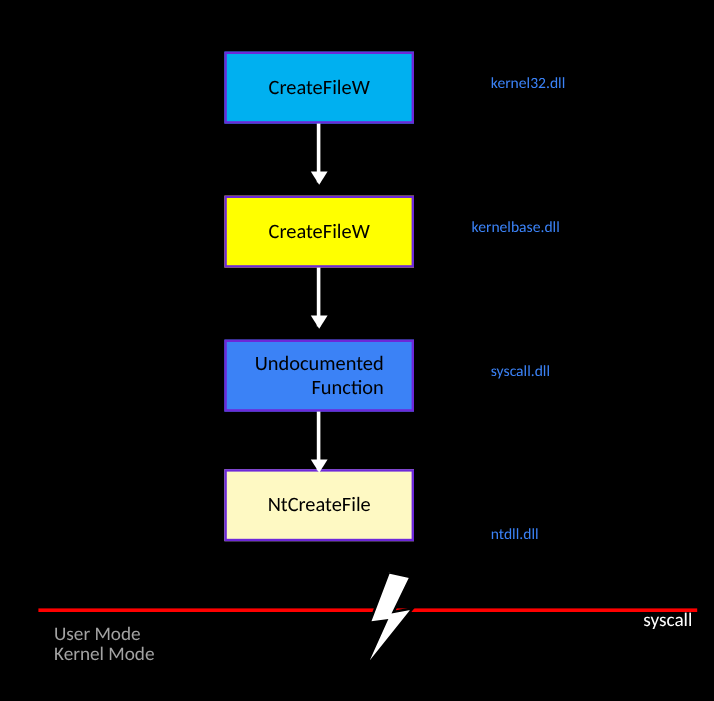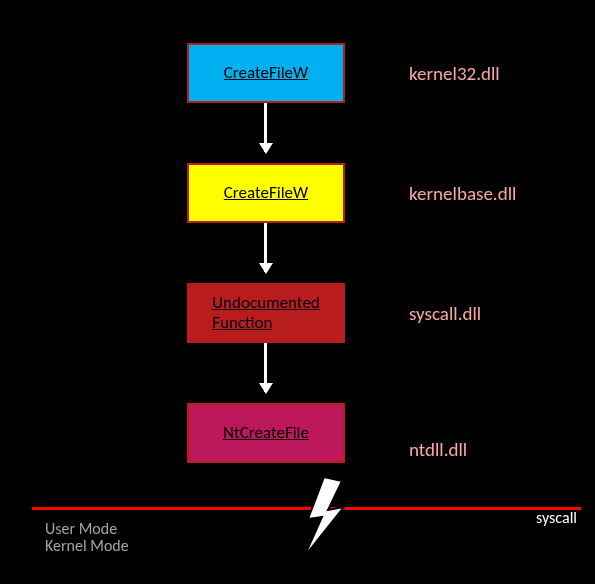--- a/index.html
+++ b/index.html
@@ -8,34 +8,33 @@
     width: 595px;
     height: 584px;
     font-family: Calibri, Arial, sans-serif;
     position: relative;
     overflow: hidden;
   }
   .box {
     position: absolute;
     width: 158px;
     height: 60px;
-    border: 2px solid #b91c1c;
+    border: 2px solid #6d28d9;
     display: flex;
     align-items: center;
     justify-content: center;
-    text-align: left;
+    text-align: right;
     font-size: 17px;
     color: #000;
     line-height: 1.2;
-    text-decoration: underline;
   }
   .label {
     position: absolute;
-    color: #fca5a5;
-    font-size: 19px;
+    color: #3b82f6;
+    font-size: 13px;
     text-align: left;
   }
   .arrow {
     position: absolute;
     left: 264px;
     width: 3px;
     background: #fff;
   }
   .arrow::after {
     content: "";
@@ -81,30 +80,30 @@
 </style>
 </head>
 <body>
 
 <div class="box" style="left:187px;top:43px;background:#00b0f0">
   <span>CreateFileW</span>
 </div>
 <div class="box" style="left:187px;top:163px;background:#ffff00">
   <span>CreateFileW</span>
 </div>
-<div class="box" style="left:187px;top:283px;background:#b91c1c">
+<div class="box" style="left:187px;top:283px;background:#3b82f6">
   <span style="white-space:pre-line">Undocumented
 Function</span>
 </div>
-<div class="box" style="left:187px;top:403px;background:#be185d">
+<div class="box" style="left:187px;top:391px;background:#fef9c3">
   <span>NtCreateFile</span>
 </div>
 
 <div class="label" style="left:409px;top:62px">kernel32.dll</div>
-<div class="label" style="left:409px;top:182px">kernelbase.dll</div>
+<div class="label" style="left:393px;top:182px">kernelbase.dll</div>
 <div class="label" style="left:409px;top:302px">syscall.dll</div>
 <div class="label" style="left:409px;top:438px">ntdll.dll</div>
 
 <div class="arrow" style="top:103px;height:49px"></div>
 <div class="arrow" style="top:223px;height:49px"></div>
 <div class="arrow" style="top:343px;height:49px"></div>
 
 <div class="mode-label" style="top:483px">User Mode</div>
 <div class="divider"></div>
 <div class="mode-label" style="top:500px">Kernel Mode</div>

